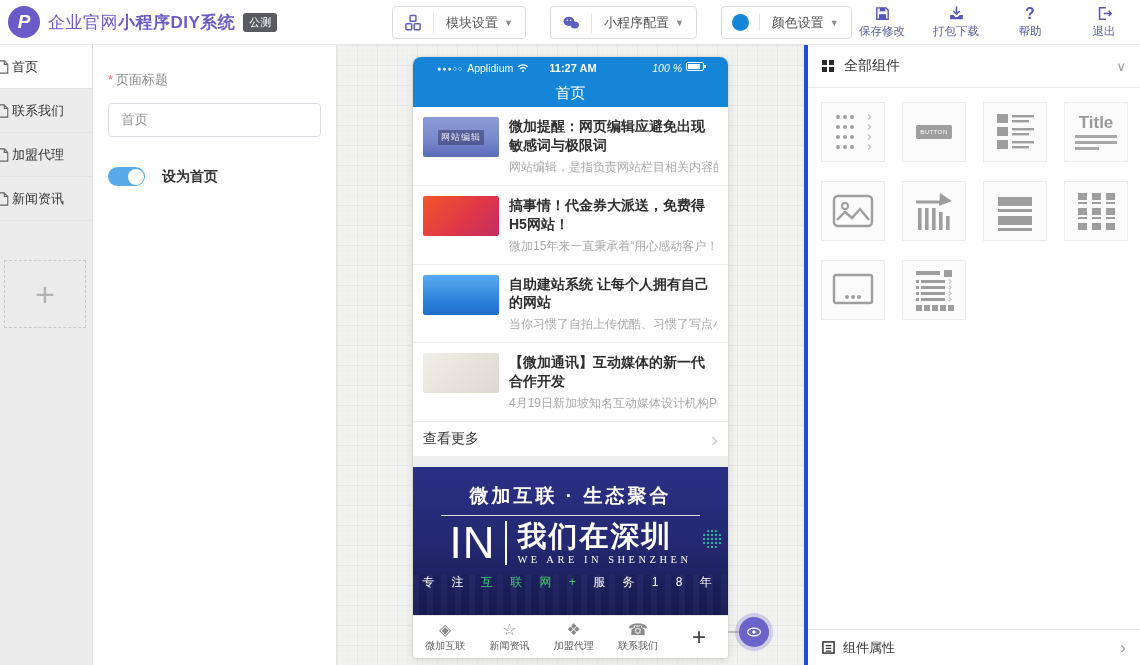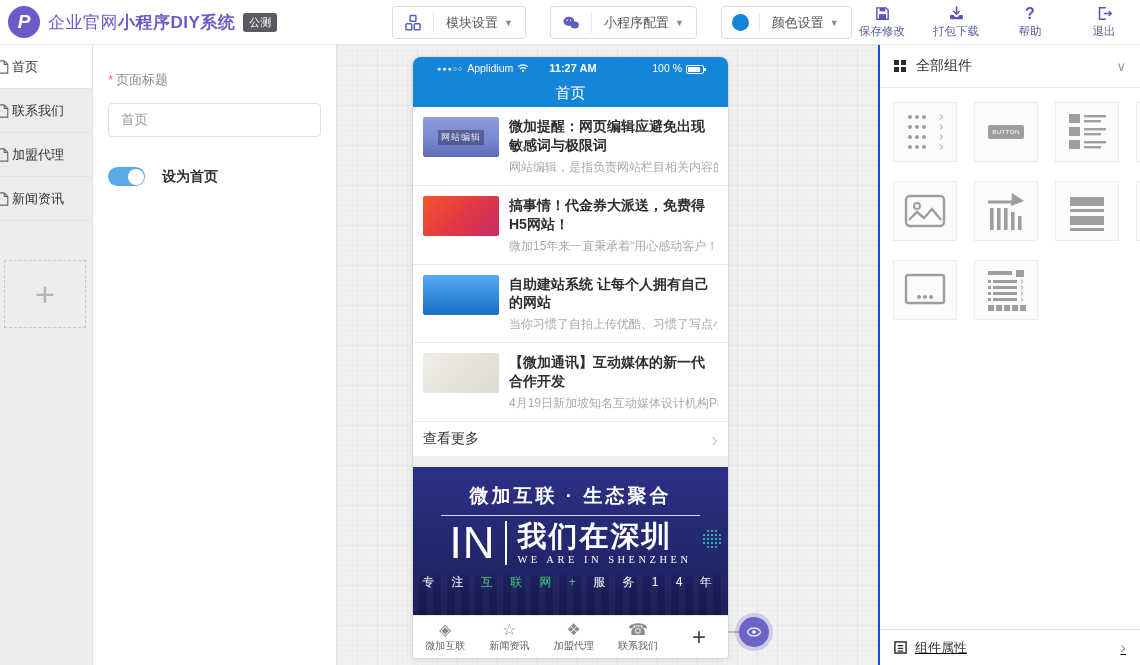--- a/index.html
+++ b/index.html
@@ -60,21 +60,21 @@
     background-size:20px 20px, 20px 20px, 5px 5px, 5px 5px; }
 
   
   .phone { position:absolute; left:76px; top:12px; width:315px; background:#fff; border-radius:8px 8px 3px 3px;
     box-shadow:0 0 0 1px rgba(0,0,0,.05), 0 2px 10px rgba(0,0,0,.10); }
   .status-bar { height:22px; background:#1585d8; border-radius:8px 8px 0 0; color:#fff;
     display:flex; align-items:center; padding:0 24px; font-size:10.5px; }
   .sb-left { display:flex; align-items:center; gap:4px; flex:1; }
   .sb-dots { font-size:7px; letter-spacing:1px; }
   .sb-time { flex:1; text-align:center; font-weight:bold; font-size:11px; }
-  .sb-right { flex:1; display:flex; align-items:flex-end; justify-content:flex-end; gap:4px; }
+  .sb-right { flex:1; display:flex; align-items:flex-start; justify-content:flex-end; gap:4px;font-style:italic; }
   .battery { width:18px; height:9px; border:1px solid #fff; border-radius:2px; position:relative; }
   .battery::before { content:""; position:absolute; left:1px; top:1px; bottom:1px; width:12px; background:#fff; }
   .battery::after { content:""; position:absolute; right:-3px; top:2px; width:2px; height:3px; background:#fff; }
   .nav-bar { height:28px; background:#1585d8; color:#fff; font-size:15px; display:flex; align-items:center; justify-content:center; }
 
   .news-list { background:#fff; }
   .news-item { display:flex; gap:10px; padding:10px 10px 9px 10px; border-bottom:1px solid #ececec; cursor:pointer; }
   .thumb { flex:none; width:76px; height:40px; border-radius:2px; display:flex; align-items:center; justify-content:center; overflow:hidden;text-align:center; }
   .thumb-0 { background:linear-gradient(180deg,#8d9cd8 0%,#7787cc 60%,#5b6cb8 100%); }
   .thumb-0 .chip { font-size:9px; color:#e8e8f5; background:rgba(40,40,80,.45); padding:1px 3px; letter-spacing:1px; border-radius:1px; }
@@ -109,36 +109,36 @@
   .tab-item .t-ico { font-size:16px; line-height:17px; color:#8a8a8a; }
   .tab-item .t-lbl { font-size:10px; color:#5f5f5f; margin-top:1px; }
   .tab-plus { flex:.9; text-align:center; font-size:24px; font-weight:200; color:#444; cursor:pointer; }
 
   .connector { position:absolute; left:391px; top:586px; width:12px; height:2px; background:#bbb; }
   .preview-btn { position:absolute; left:402px; top:572px; width:30px; height:30px; border-radius:50%;
     background:#6a64c8; display:flex; align-items:center; justify-content:center; cursor:pointer;
     box-shadow:0 0 0 4px rgba(106,100,200,.25); }
 
   
-  .comp-panel { position:absolute; right:0; top:45px; width:262px; bottom:0; background:#fff; border-left:2px solid #1d4ed8; overflow:hidden; }
+  .comp-panel { position:absolute; right:0; top:45px; width:336px; bottom:0; background:#fff; border-left:4px solid #1d4ed8; overflow:hidden; }
   .cp-header { height:43px; border-bottom:1px solid #eaeaea; display:flex; align-items:center; padding:0 14px; }
   .grid-glyph { width:13px; height:13px; display:grid; grid-template-columns:5px 5px; grid-template-rows:5px 5px; gap:2px; }
   .grid-glyph i { background:#2a2a2a; }
   .cp-title { margin-left:9px; font-size:14px; color:#333; }
   .cp-chev { margin-left:auto; color:#999; font-size:13px; }
   .comp-grid { padding:14px 0 0 13px; width:330px; display:flex; flex-wrap:wrap; gap:19px 17px; }
   .comp-card { width:64px; height:60px; background:#fbfbfb; border:1px solid #ececec; display:flex; flex-direction:column;
     align-items:center; justify-content:center; cursor:pointer; }
   .btn-shape { width:36px; height:14px; background:#9e9e9e; border-radius:2px; color:#fff; font-size:6px;
     display:flex; align-items:center; justify-content:center; letter-spacing:.5px; }
   .title-shape { color:#9a9a9a; font-weight:bold; font-size:17px; line-height:1; }
   .title-lines { margin-top:4px; display:flex; flex-direction:column; gap:3px; align-items:flex-start; }
   .title-lines i { display:block; height:3px; background:#a8a8a8; }
   .cp-footer { position:absolute; left:0; right:0; bottom:0; height:36px; border-top:1px solid #e4e4e4;
-    display:flex; align-items:center; padding:0 14px; background:#fff;text-decoration:underline; }
+    display:flex; align-items:center; padding:0 14px; background:#fff; }
   .cp-footer .f-lbl { margin-left:8px; font-size:13px; color:#333; }
   .cp-footer .f-chev { margin-left:auto; color:#999; font-size:17px; }
 
   svg { display:block; }
 </style>
 </head>
 <body>
 
 <div class="app-header">
   <div class="brand">
@@ -350,21 +350,21 @@
         <span class="bn-in">IN</span>
         <span class="bn-vrule"></span>
         <span>
           <div class="bn-cn">我们在深圳</div>
           <div class="bn-en">WE ARE IN SHENZHEN</div>
         </span>
       </div>
       <div class="bn-line4">
         <span>专 注</span>
         <span class="green">互 联 网 +</span>
-        <span>服 务 1 4 年</span>
+        <span>服 务 1 8 年</span>
       </div>
       <span class="bn-dotcircle"></span>
     </div>
 
     <div class="tabbar">
       <div class="tab-item">
         <span class="t-ico">◈</span>
         <span class="t-lbl">微加互联</span>
       </div>
       <div class="tab-item">

